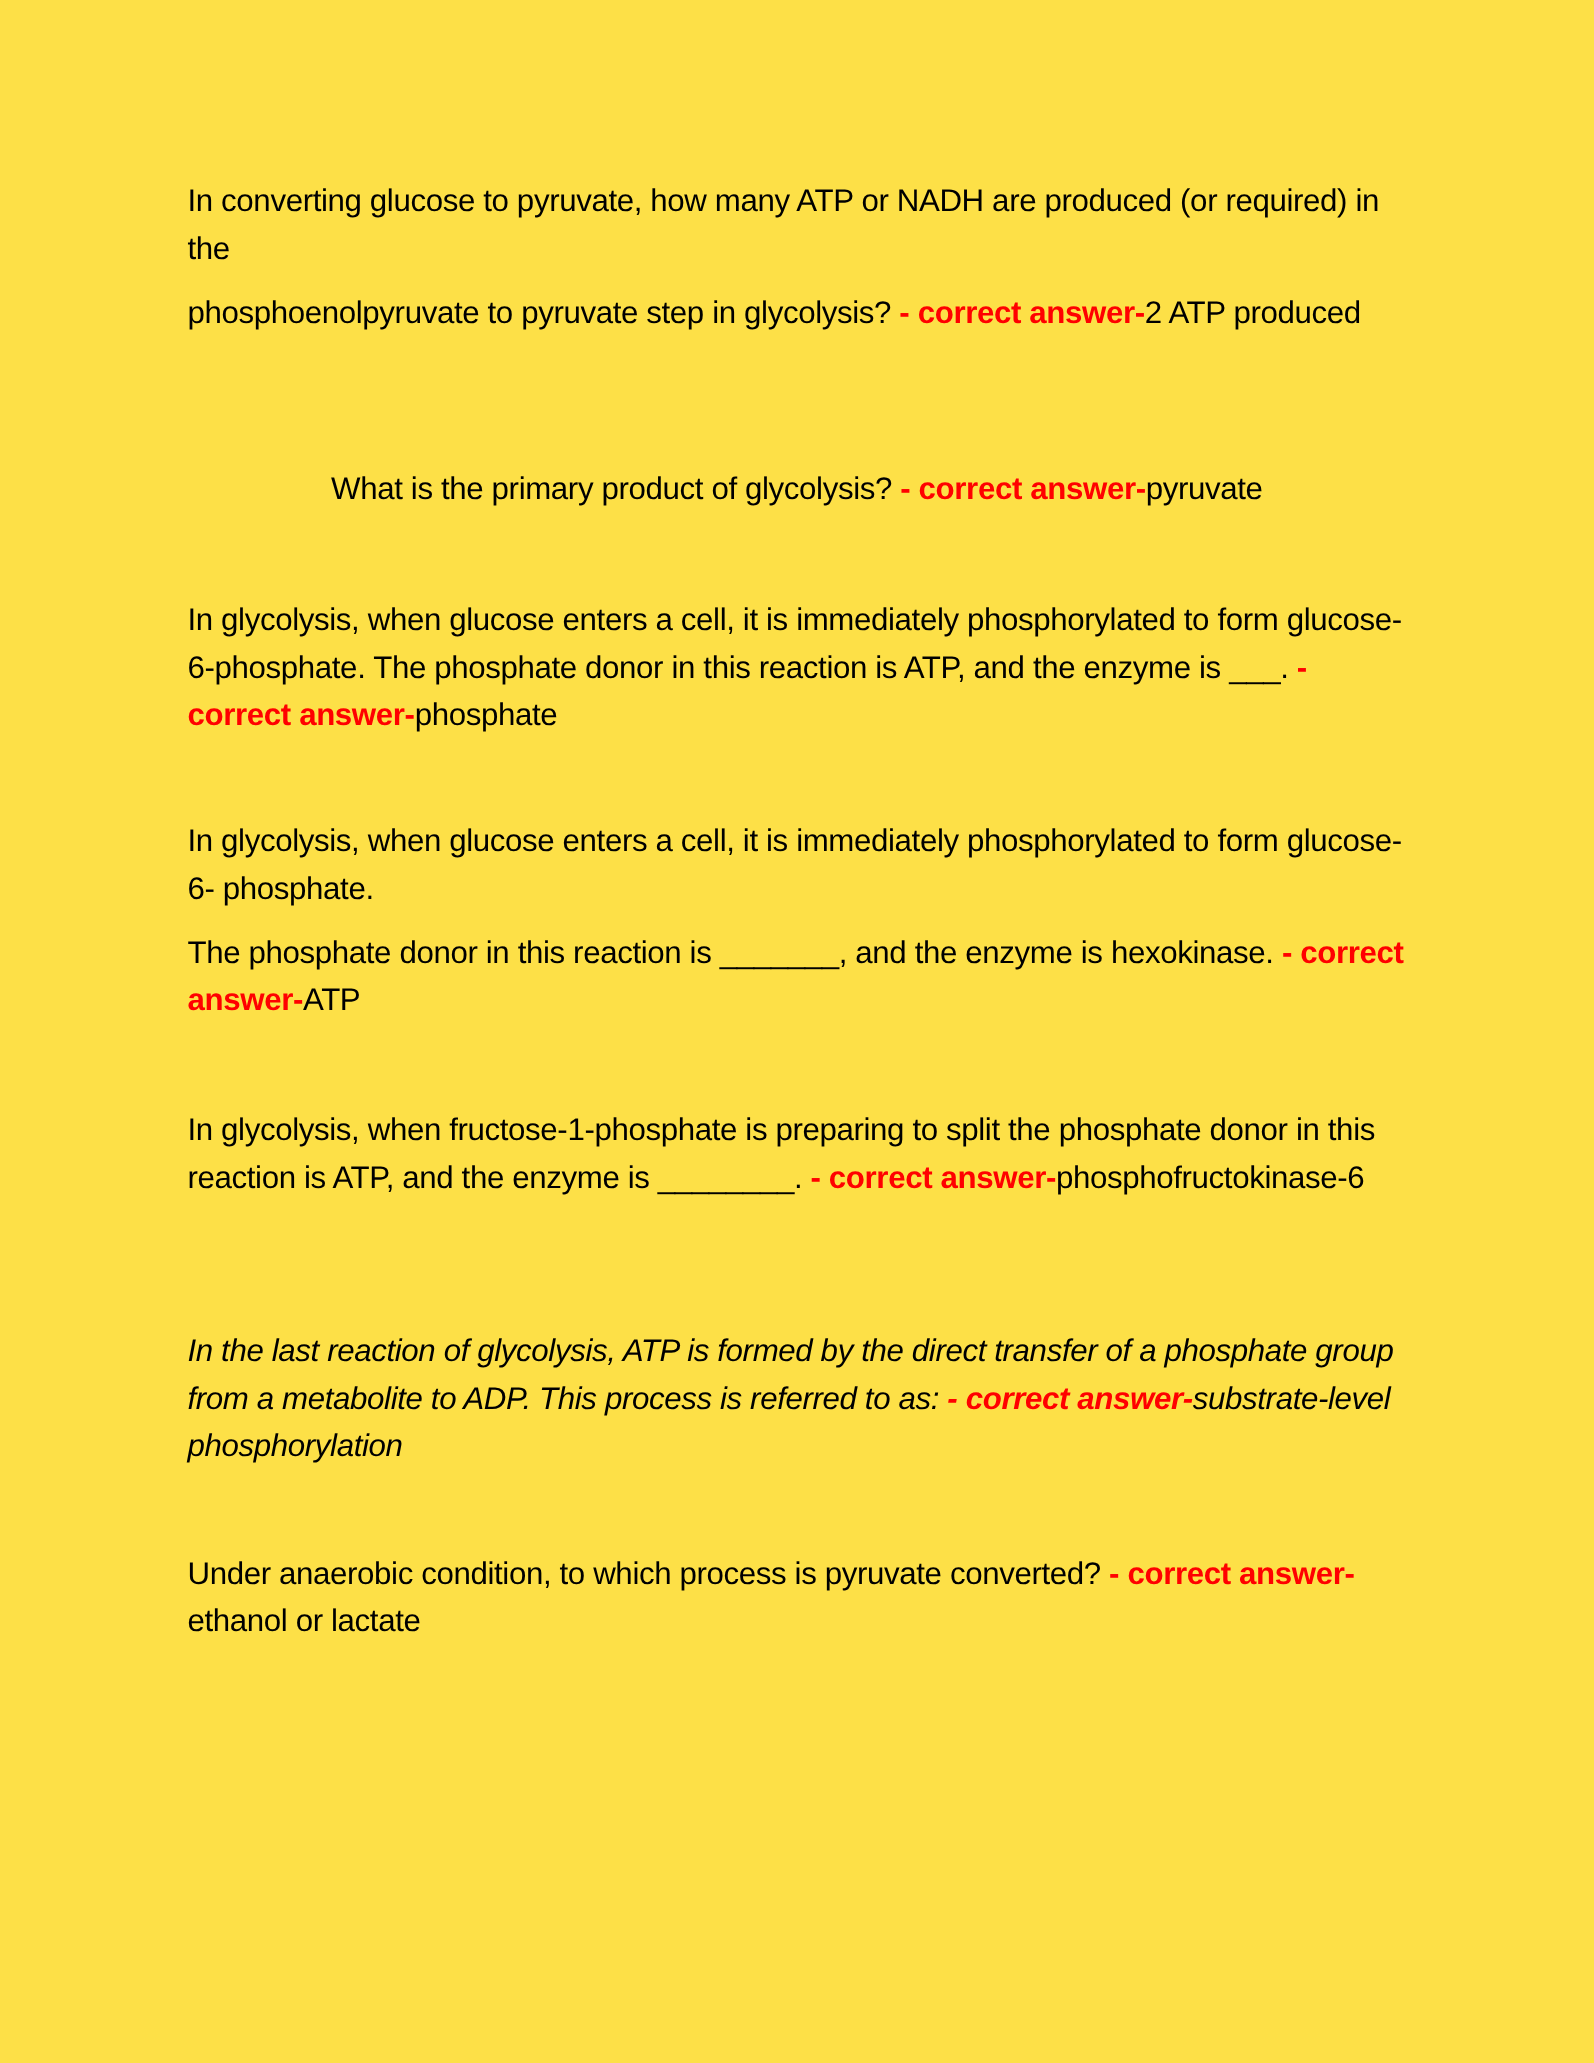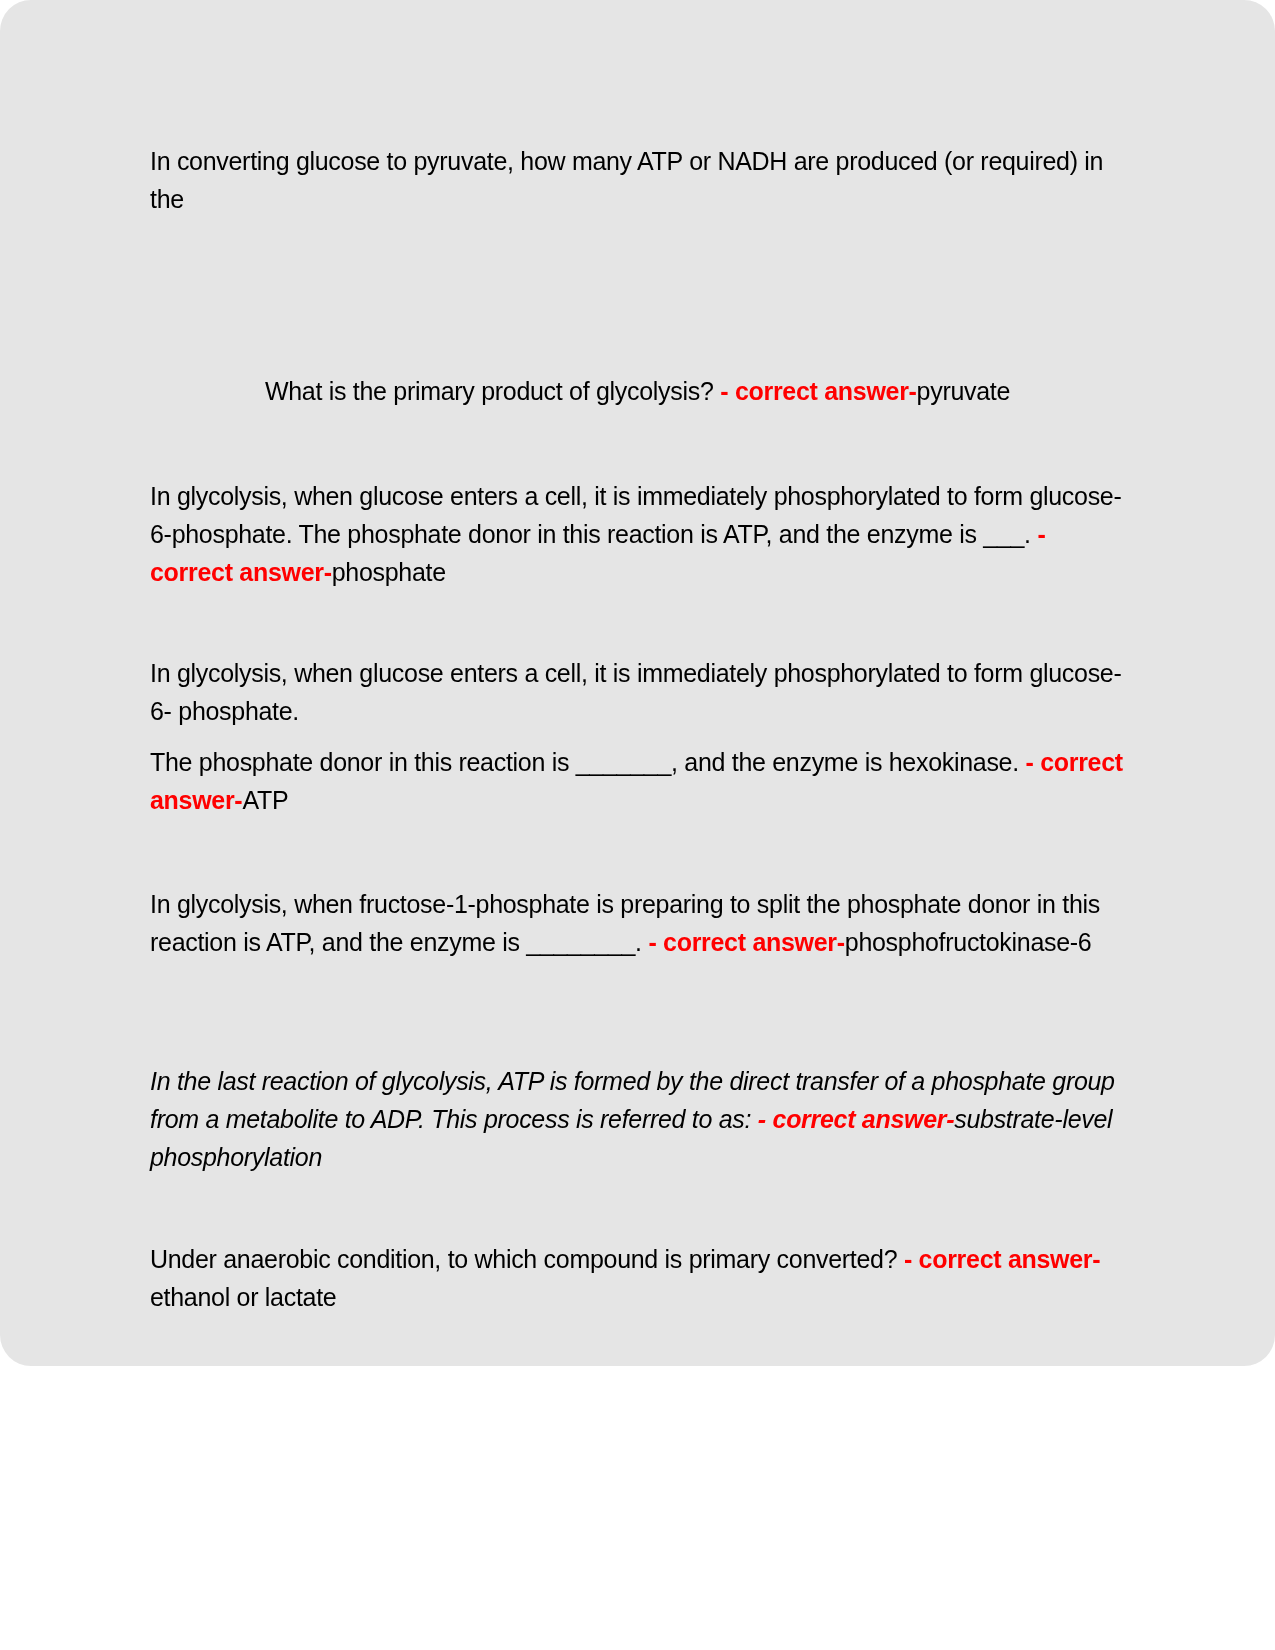--- a/index.html
+++ b/index.html
@@ -1,35 +1,36 @@
 <!DOCTYPE html>
 <html><head>
 <meta charset="utf-8">
 <style>
   html, body { margin: 0; padding: 0; background: #ffffff; }
   body { width: 1275px; height: 1650px; position: relative; overflow: hidden;
          font-family: "Liberation Sans", "DejaVu Sans", sans-serif; color: #000; }
-  .page { position: absolute; left: 0; top: 0; width: 1275px; height: 1366px; background: #e5e5e5; border-radius: 31px; }
+  .page { position: absolute; left: 0; top: 0; width: 1275px; height: 1650px; background: #fde047; }
   .para { position: absolute; left: 150px; width: 975px; font-size: 25px; line-height: 38px;
           letter-spacing: -0.3px; margin: 0; }
   .ans-label { color: #ff0000; font-weight: bold; }
 </style>
 </head>
 <body>
 
 <div class="page">
 
   <p class="para" style="top:142px;"><span>In converting glucose to pyruvate, how many ATP or NADH are produced (or required) in the</span></p>
+  <p class="para" style="top:231px;"><span>phosphoenolpyruvate to pyruvate step in glycolysis? </span><span class="ans-label">- correct answer-</span><span>2 ATP produced</span></p>
 
   <p class="para" style="top:372px;text-align:center;"><span>What is the primary product of glycolysis? </span><span class="ans-label">- correct answer-</span><span>pyruvate</span></p>
 
   <p class="para" style="top:477px;"><span>In glycolysis, when glucose enters a cell, it is immediately phosphorylated to form glucose-6-phosphate. The phosphate donor in this reaction is ATP, and the enzyme is ___. </span><span class="ans-label">- correct answer-</span><span>phosphate</span></p>
 
   <p class="para" style="top:654px;"><span>In glycolysis, when glucose enters a cell, it is immediately phosphorylated to form glucose-6- phosphate.</span></p>
   <p class="para" style="top:743px;"><span>The phosphate donor in this reaction is _______, and the enzyme is hexokinase. </span><span class="ans-label">- correct answer-</span><span>ATP</span></p>
 
   <p class="para" style="top:885px;"><span>In glycolysis, when fructose-1-phosphate is preparing to split the phosphate donor in this reaction is ATP, and the enzyme is ________. </span><span class="ans-label">- correct answer-</span><span>phosphofructokinase-6</span></p>
 
   <p class="para" style="top:1062px;font-style:italic;"><span>In the last reaction of glycolysis, ATP is formed by the direct transfer of a phosphate group from a metabolite to ADP. This process is referred to as: </span><span class="ans-label">- correct answer-</span><span>substrate-level phosphorylation</span></p>
 
-  <p class="para" style="top:1240px;"><span>Under anaerobic condition, to which compound is primary converted? </span><span class="ans-label">- correct answer-</span><span>ethanol or lactate</span></p>
+  <p class="para" style="top:1240px;"><span>Under anaerobic condition, to which process is pyruvate converted? </span><span class="ans-label">- correct answer-</span><span>ethanol or lactate</span></p>
 
 </div>
 
 </body></html>

